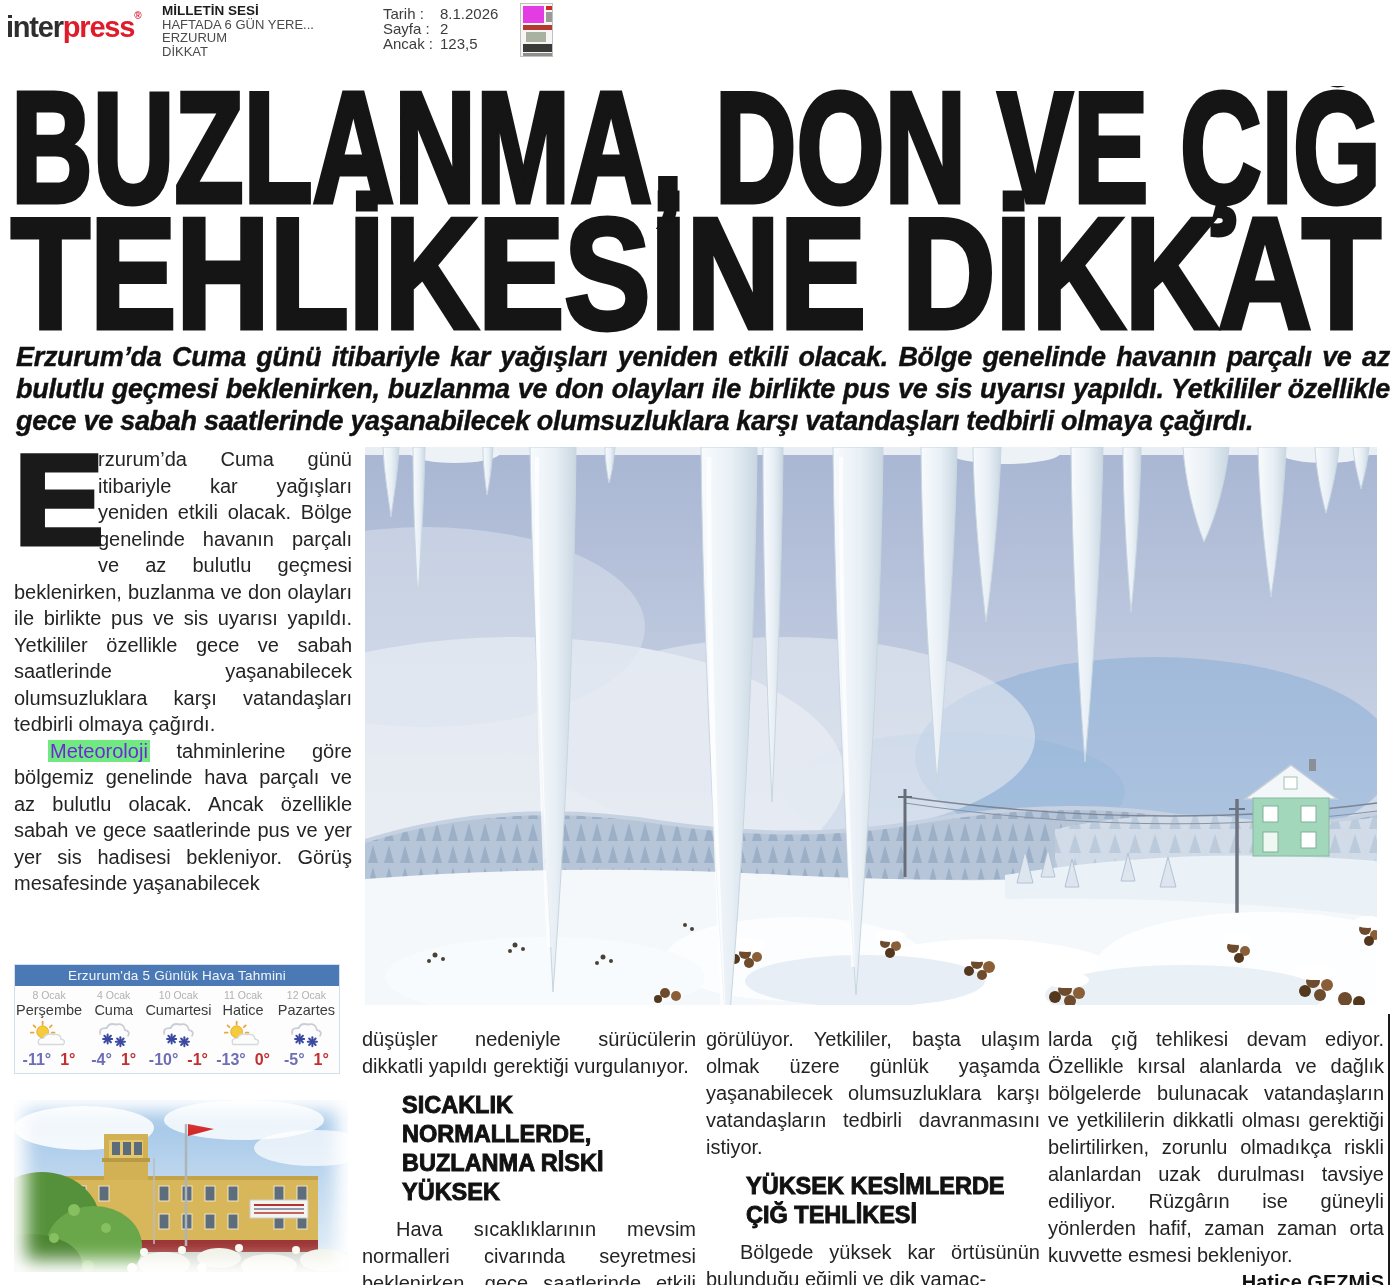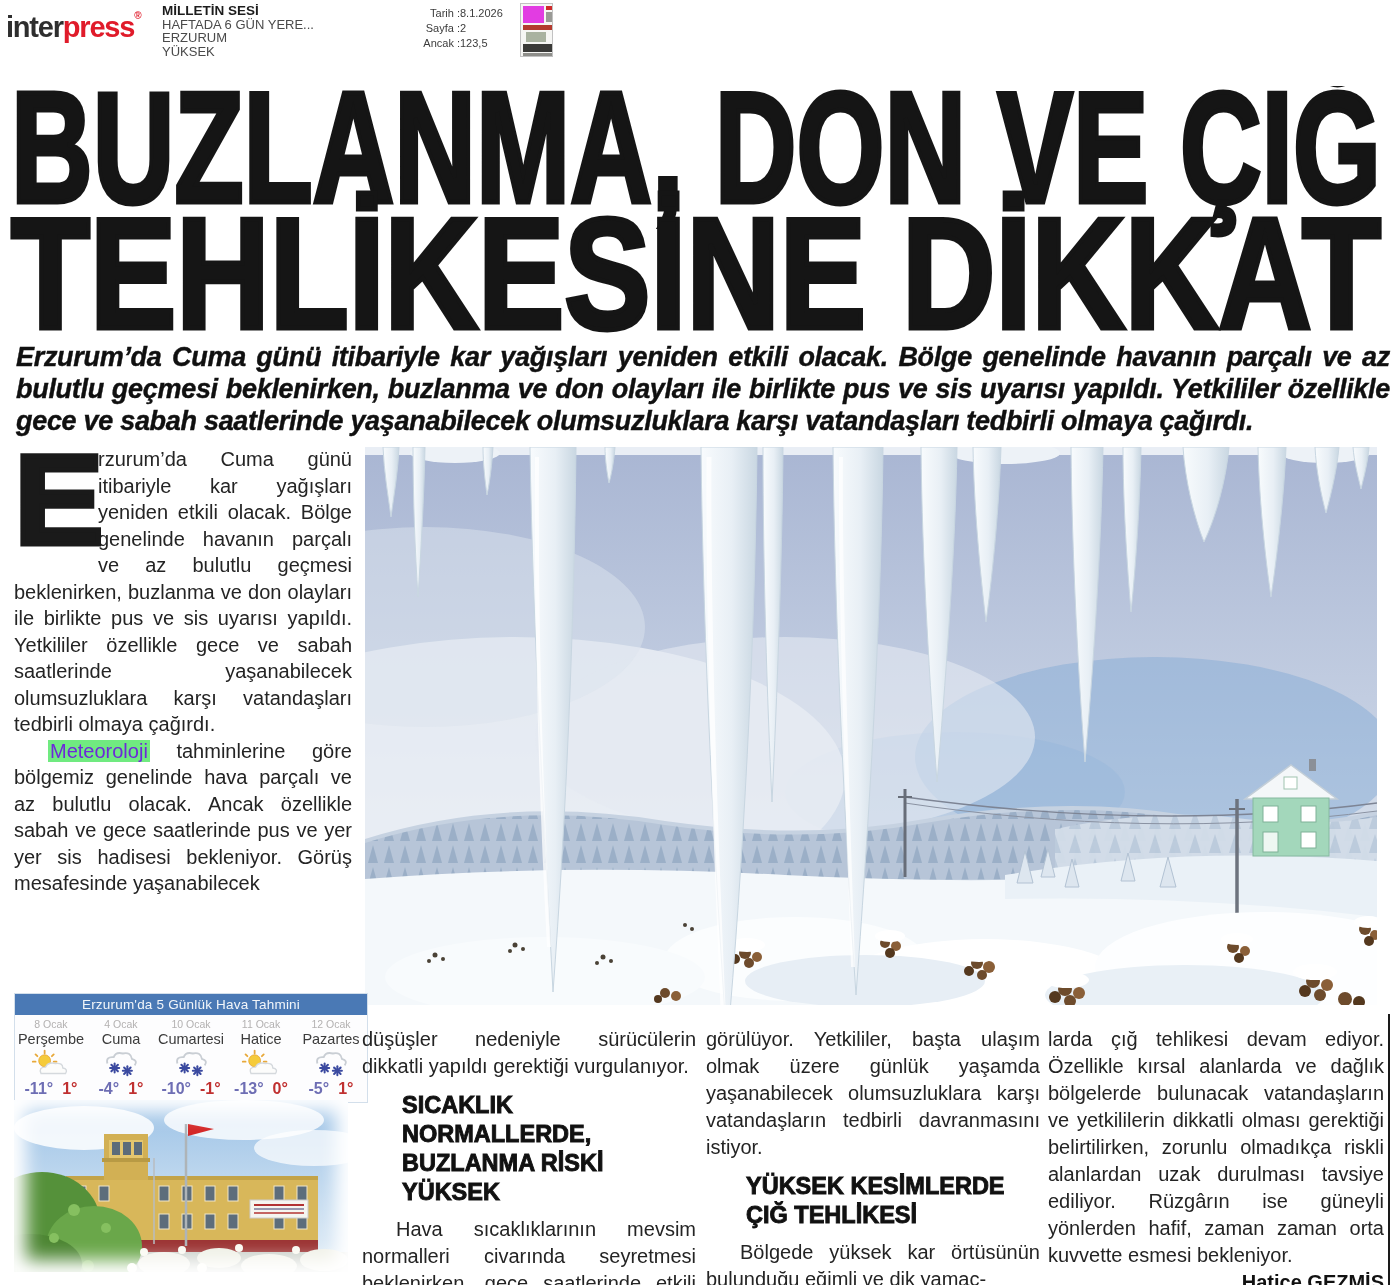--- a/index.html
+++ b/index.html
@@ -10,21 +10,21 @@
     font-family:"Liberation Sans", sans-serif; color:#262626;
   }
   
   .logo { position:absolute; left:6px; top:10px; font-size:29px; font-weight:700;
           letter-spacing:-1.2px; white-space:nowrap; }
   .logo .lp1 { color:#2e2e2e; }
   .logo .lp2 { color:#e01b2a; }
   .logo sup { font-size:10px; color:#e01b2a; vertical-align:18px; }
   .pubblock { position:absolute; left:162px; top:4px; font-size:13px; line-height:13.5px; color:#4a4a4a; }
   .pubblock .pubname { font-weight:700; font-size:13.5px; color:#1c1c1c; }
-  .infoblock { position:absolute; left:403px; top:6px; font-size:11px; line-height:15px; color:#3c3c3c;text-align:right; }
+  .infoblock { position:absolute; left:383px; top:6px; font-size:15px; line-height:15px; color:#3c3c3c; }
   .inforow { display:flex; }
   .inforow .ilabel { width:57px; }
   .thumb { position:absolute; left:520px; top:3px; width:33px; height:54px;
            background:#f6f6f4; border:1px solid #c2c2c2; }
   .thumb .t-mag   { position:absolute; left:2px; top:2px; width:21px; height:17px; background:#e23ce2; }
   .thumb .t-red   { position:absolute; left:25px; top:2px; width:6px; height:4px; background:#cf2a2a; }
   .thumb .t-line1 { position:absolute; left:25px; top:8px;  width:6px; height:10px; background:#9a9a96; }
   .thumb .t-head  { position:absolute; left:2px; top:21px; width:29px; height:5px; background:#b33a2e; }
   .thumb .t-photo { position:absolute; left:5px; top:28px; width:20px; height:10px; background:#a9b2a0; }
   .thumb .t-dark  { position:absolute; left:2px; top:40px; width:29px; height:8px; background:#3a3a38; }
@@ -43,21 +43,21 @@
   .sec-h { font-size:23.5px; line-height:29px; font-weight:700; color:#111;
            padding-left:40px; margin:11px 0 9px; -webkit-text-stroke:0.9px #111; text-align:left; }
   .dropcap { display:block; float:left; font-size:128px; line-height:100px; height:104px; width:76px;
              font-weight:700; color:#1a1a1a; -webkit-text-stroke:5px #1a1a1a;
              margin:4px 8px 0 0; transform:scaleX(1.05); transform-origin:left top; }
   .hl-green { background:#70ea80; color:#6d28d9; padding:0 2px; }
   .leftcol { position:absolute; left:14px; top:446px; width:338px; }
   
   .photo { position:absolute; left:365px; top:447px; width:1012px; height:558px; overflow:hidden; }
   
-  .widget { position:absolute; left:14px; top:993px; width:354px; background:#fdfdfe;
+  .widget { position:absolute; left:14px; top:964px; width:326px; background:#fdfdfe;
             border:1px solid #d3dfeb; }
   .widget-head { background:#4a79b5; color:#f2f6fa; font-size:13.5px; line-height:21px;
                  text-align:center; letter-spacing:0.2px; }
   .widget-days { display:flex; padding:2px 1px 4px; }
   .wday { flex:1 1 0; text-align:center; }
   .wdate { font-size:10.5px; color:#b3b1b1; margin-top:1px; }
   .wname { font-size:14.5px; color:#3c3c3c; margin-top:1px; white-space:nowrap; overflow:hidden; }
   .wicon { display:block; height:30px; margin-top:2px; }
   .wtemps { font-size:16px; font-weight:700; margin-top:1px; white-space:nowrap; }
   .wlow  { color:#6e6eb4; }
@@ -77,21 +77,21 @@
 <body>
 
 <div class="page">
 
   <div class="logo"><span class="lp1">inter</span><span class="lp2">press</span><sup>®</sup></div>
 
   <div class="pubblock">
     <div class="pubname">MİLLETİN SESİ</div>
     <div>HAFTADA 6 GÜN YERE...</div>
     <div>ERZURUM</div>
-    <div>YÜKSEK</div>
+    <div>DİKKAT</div>
   </div>
 
   <div class="infoblock">
     <div class="inforow">
       <span class="ilabel">Tarih :</span>
       <span>8.1.2026</span>
     </div>
     <div class="inforow">
       <span class="ilabel">Sayfa :</span>
       <span>2</span>

